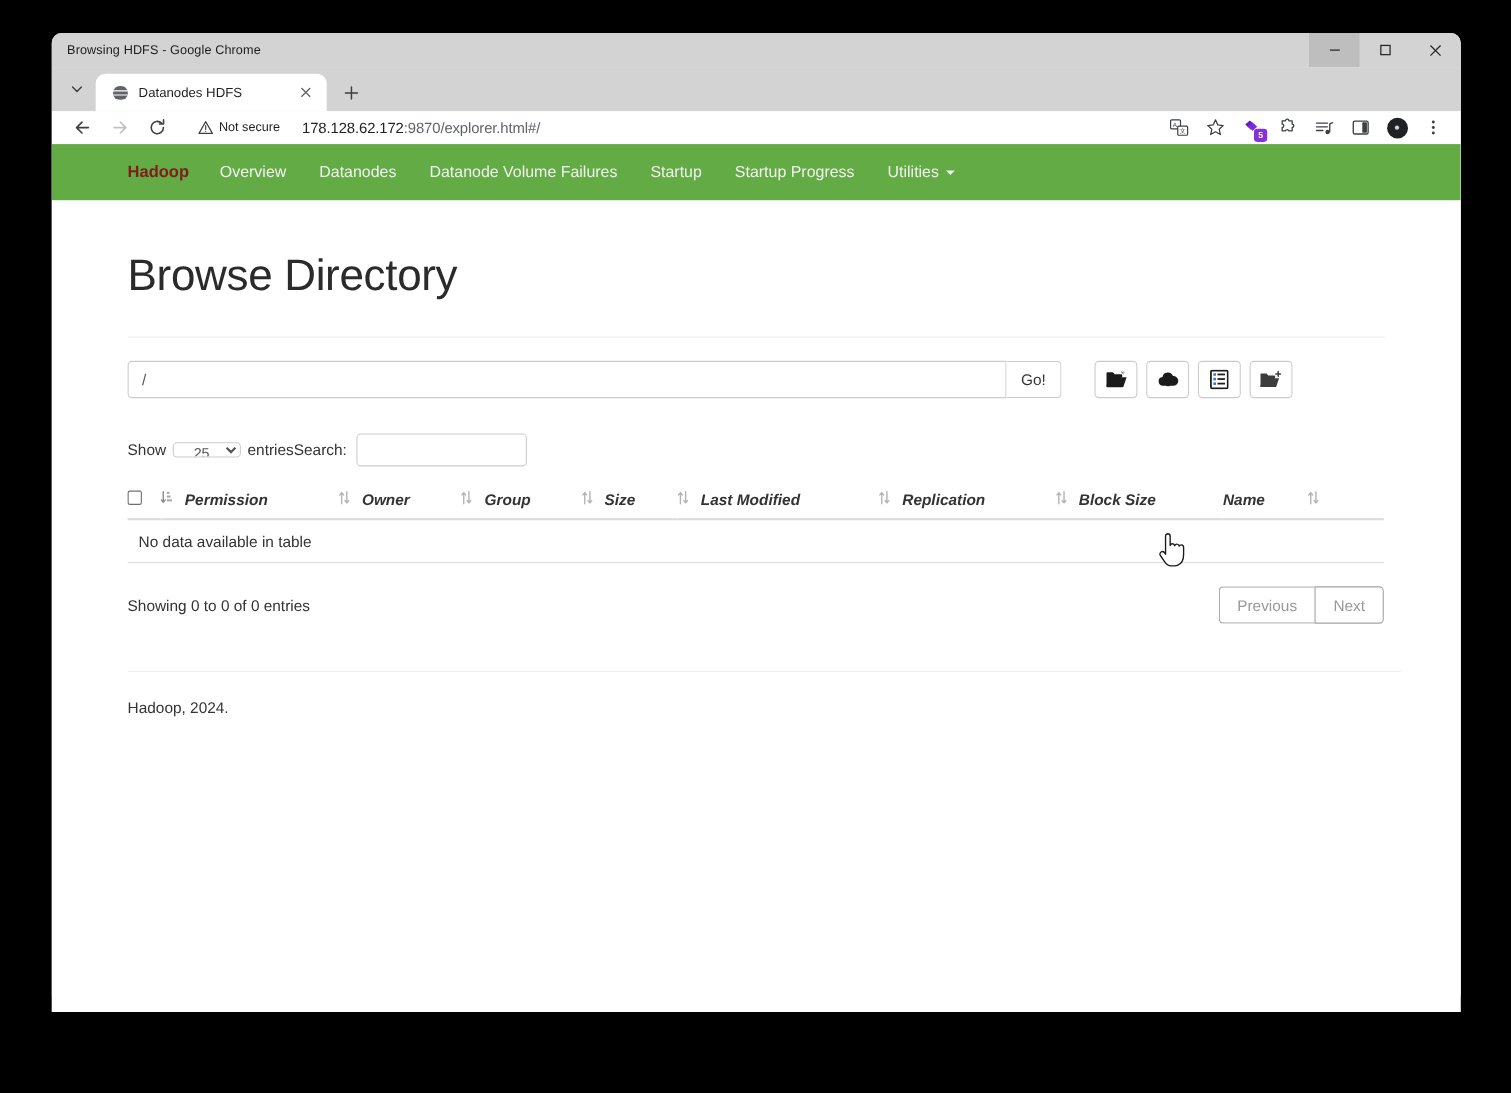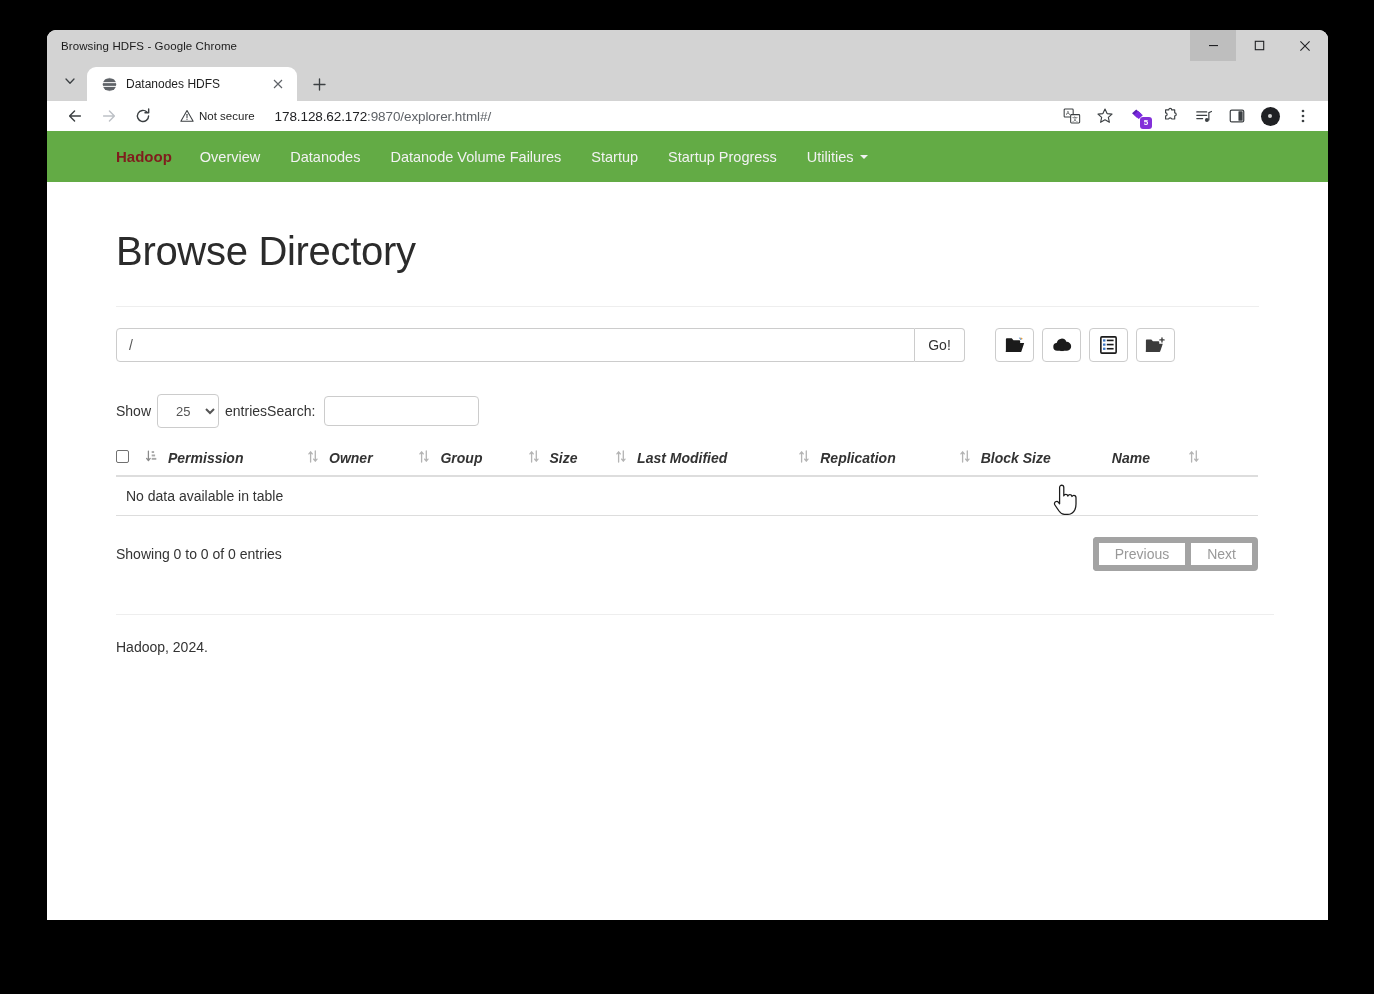--- a/index.html
+++ b/index.html
@@ -308,21 +308,21 @@
     width: 1142px;
   }
   .dt-length {
     font-size: 14px;
     color: #333333;
     display: flex;
     align-items: center;
     gap: 6px;
   }
   .dt-select {
-    height: 34px;
+    height: 14px;
     border: 1px solid #cccccc;
     border-radius: 4px;
     font-size: 13px;
     font-family: "Liberation Sans", sans-serif;
     color: #555;
     padding: 0 4px 0 14px;
     background: #fff;
   }
   .dt-filter {
     font-size: 14px;
@@ -391,21 +391,21 @@
   }
   .dt-info {
     font-size: 14px;
     color: #333333;
   }
   .pager {
     display: flex;
   }
   .pager-btn {
     height: 34px;
-    border: 6px solid #a3a3a3;
+    border: 1px solid #a3a3a3;
     background: #ffffff;
     font-size: 14px;
     color: #999999;
     padding: 0 16px;
     font-family: "Liberation Sans", sans-serif;
     display: flex;
     align-items: center;
   }
   .pager-btn.prev { border-radius: 4px 0 0 4px; border-right: none; }
   .pager-btn.next { border-radius: 0 4px 4px 0; }

